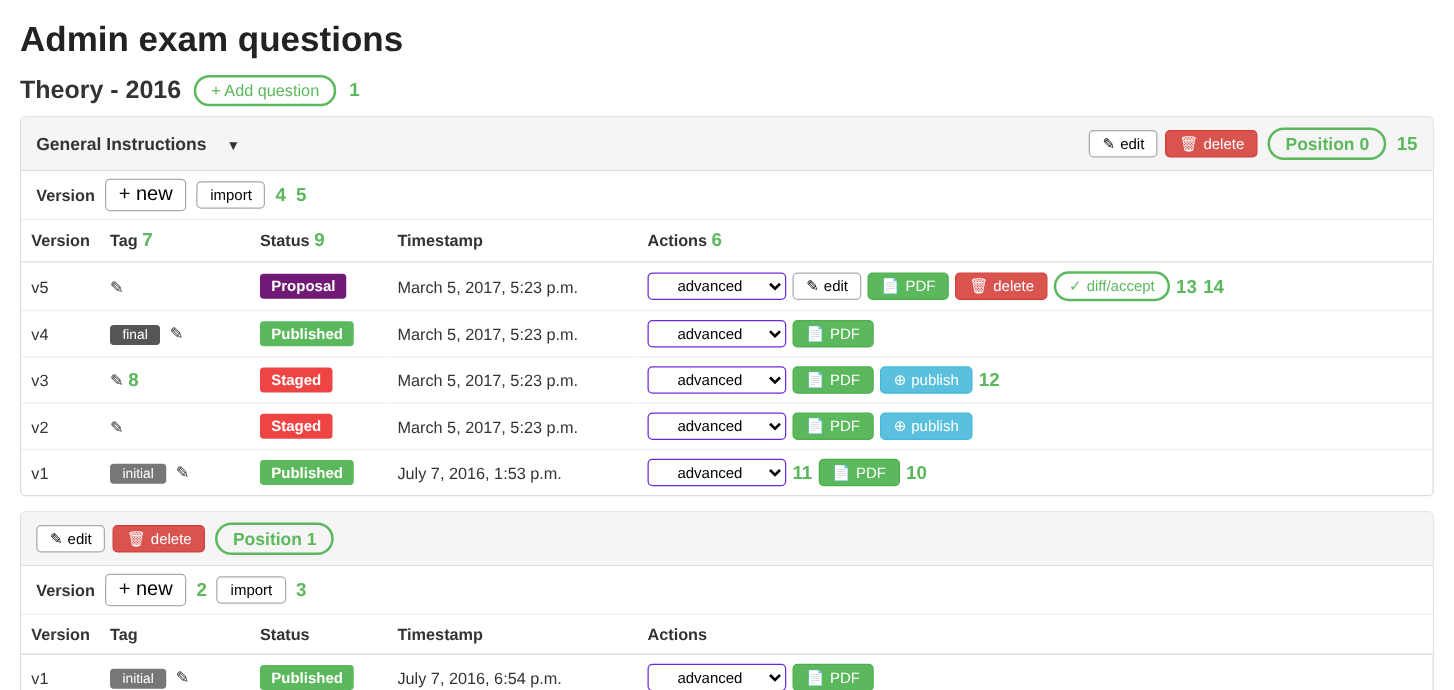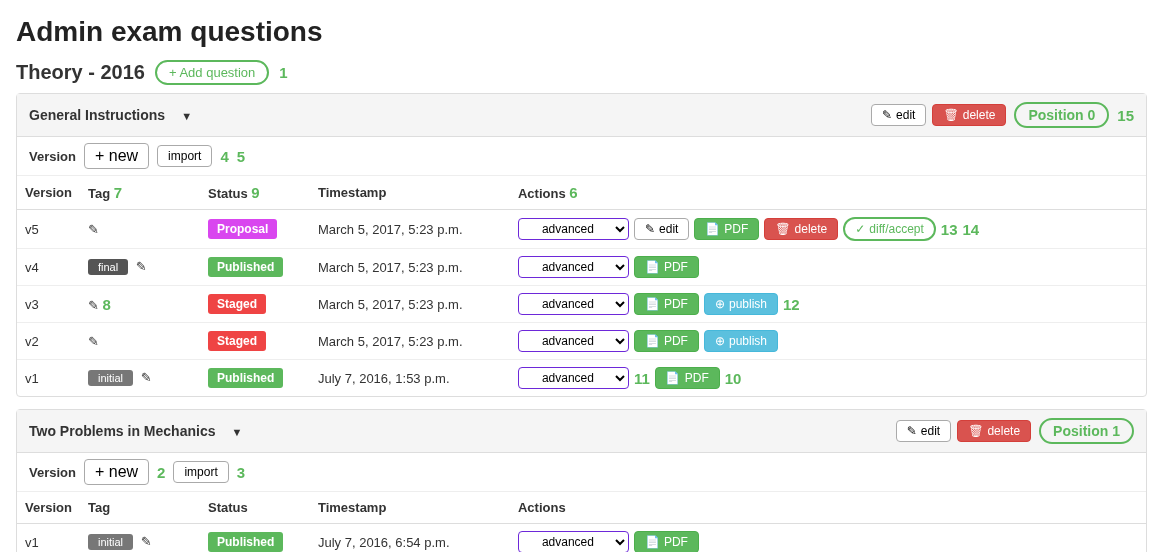--- a/index.html
+++ b/index.html
@@ -21,21 +21,21 @@
     .btn-import { background: #fff; border: 1px solid #aaa; border-radius: 4px; padding: 3px 10px; cursor: pointer; display: flex; align-items: center; gap: 4px; font-size: 12px; }
     .position-badge { border: 2px solid #5cb85c; border-radius: 20px; padding: 3px 12px; color: #5cb85c; font-weight: bold; font-size: 14px; }
     table { width: 100%; border-collapse: collapse; }
     th { text-align: left; padding: 8px 8px; font-weight: bold; font-size: 13px; border-bottom: 1px solid #ddd; background: #fff; }
     td { padding: 7px 8px; border-bottom: 1px solid #eee; vertical-align: middle; font-size: 13px; }
     tr:last-child td { border-bottom: none; }
     .tag-badge { display: inline-block; background: #777; color: #fff; border-radius: 3px; padding: 2px 10px; font-size: 11px; margin-right: 4px; }
     .tag-badge.final { background: #555; }
     .tag-badge.initial { background: #777; }
     .status-badge { display: inline-block; border-radius: 3px; padding: 3px 9px; font-size: 12px; color: #fff; font-weight: bold; }
-    .status-proposal { background: #d946ef; }
+    .status-proposal { background: #701a75; }
     .status-published { background: #5cb85c; }
     .status-staged { background: #ef4444; }
     .advanced-select { font-size: 12px; border: 1px solid #6d28d9; border-radius: 4px; padding: 2px 18px; background: #fff; cursor: pointer; text-align: right; }
     .actions-row { display: flex; align-items: center; gap: 5px; flex-wrap: wrap; }
     .subheader-row { display: flex; align-items: center; gap: 8px; padding: 6px 12px; background: #fff; border-bottom: 1px solid #eee; }
     .version-label { font-weight: bold; font-size: 13px; }
     .annotation-number { color: #5cb85c; font-size: 15px; font-weight: bold; }
     .chevron::after { content: ' ▼'; font-size: 11px; }
   </style>
 </head>
@@ -216,24 +216,20 @@
             <span class="annotation-number">10</span>
           </div>
         </td>
       </tr>
     </tbody>
   </table>
 </div>
 
 <div class="section-box">
   <div class="section-header">
-    <div class="section-title">
-      <span>Two Problems in Mechanics</span>
-        <span class="chevron"></span>
-    </div>
     <div style="display:flex;align-items:center;gap:8px;">
       <div class="section-actions">
         <button class="btn-edit">
           <span>✎</span>
           <span>edit</span>
         </button>
         <button class="btn-delete">
           <span>🗑</span>
           <span>delete</span>
         </button>

